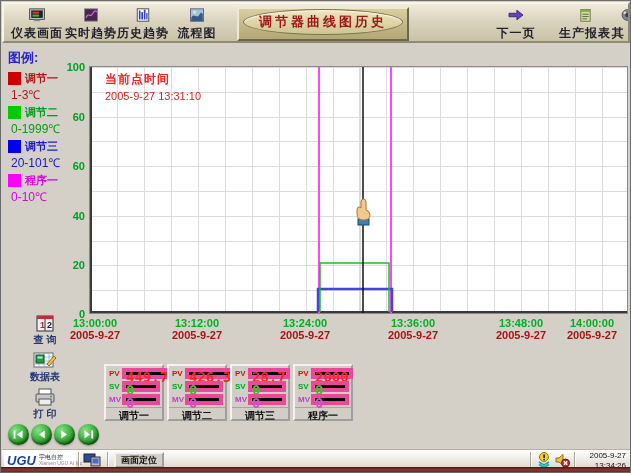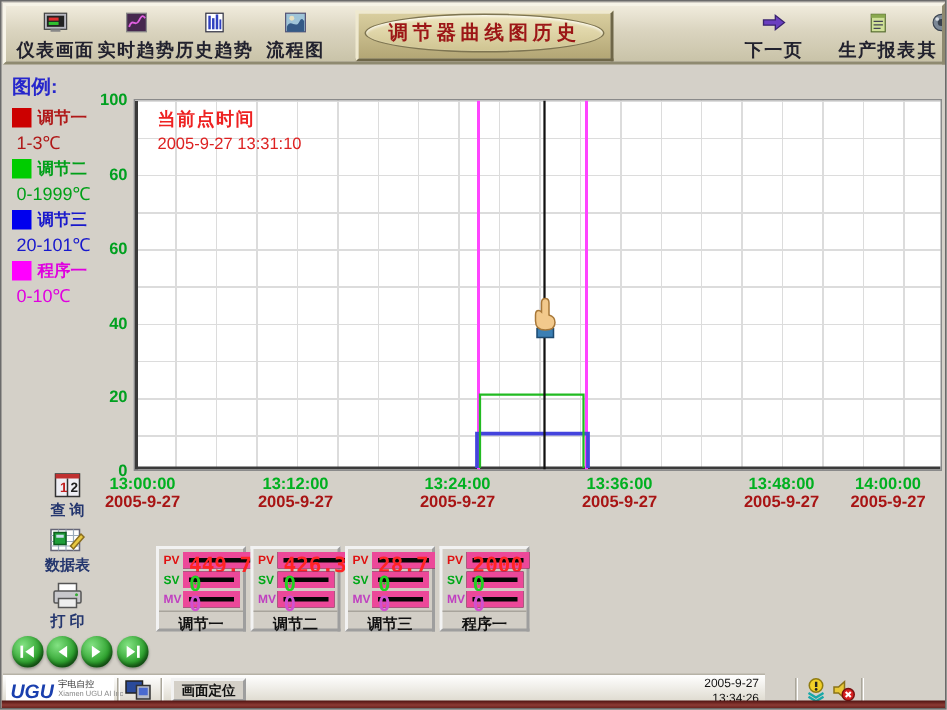--- a/index.html
+++ b/index.html
@@ -78,21 +78,21 @@
            margin-top:2px; border-top:1px solid #a8a49c; padding-top:1px; }
 
   
   .navbtn { position:absolute; top:423px; width:21px; height:21px; border-radius:50%;
             background:radial-gradient(circle at 35% 30%,#83e283,#2da12d 60%,#0b520b);
             box-shadow:inset -1px -2px 3px rgba(0,0,0,.45), 0 1px 2px rgba(0,0,0,.35);
             cursor:pointer; display:flex; align-items:center; justify-content:center; }
   .navbtn svg { width:13px; height:11px; }
 
   
-  .statusbar { position:absolute; left:1px; top:448px; width:508px; height:20px;
+  .statusbar { position:absolute; left:1px; top:448px; width:628px; height:20px;
                background:linear-gradient(180deg,#ffffff,#dcd8cc);
                border-top:1px solid #b6b2a6; }
   .logo-box { position:absolute; left:2px; top:1px; width:72px; height:18px; background:#fff;
               display:flex; align-items:center; padding-left:3px; gap:3px; }
   .logo-text { font-size:13px; font-weight:bold; font-style:italic; color:#1a3fae; }
   .logo-sub { display:flex; flex-direction:column; line-height:1.15; }
   .logo-sub .cn { font-size:6px; color:#333; white-space:nowrap; }
   .logo-sub .en { font-size:5px; color:#888; white-space:nowrap; }
   .sb-sep { position:absolute; top:2px; width:2px; height:16px;
             border-left:1px solid #aaa69a; border-right:1px solid #fff; }

